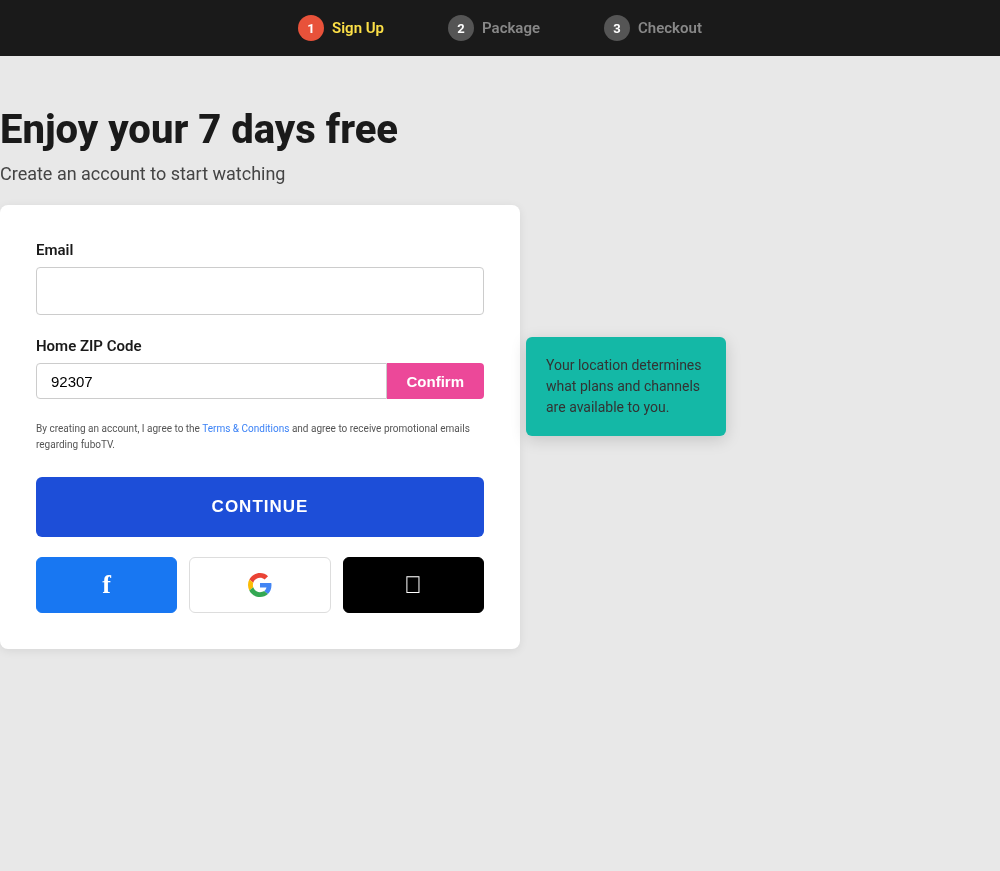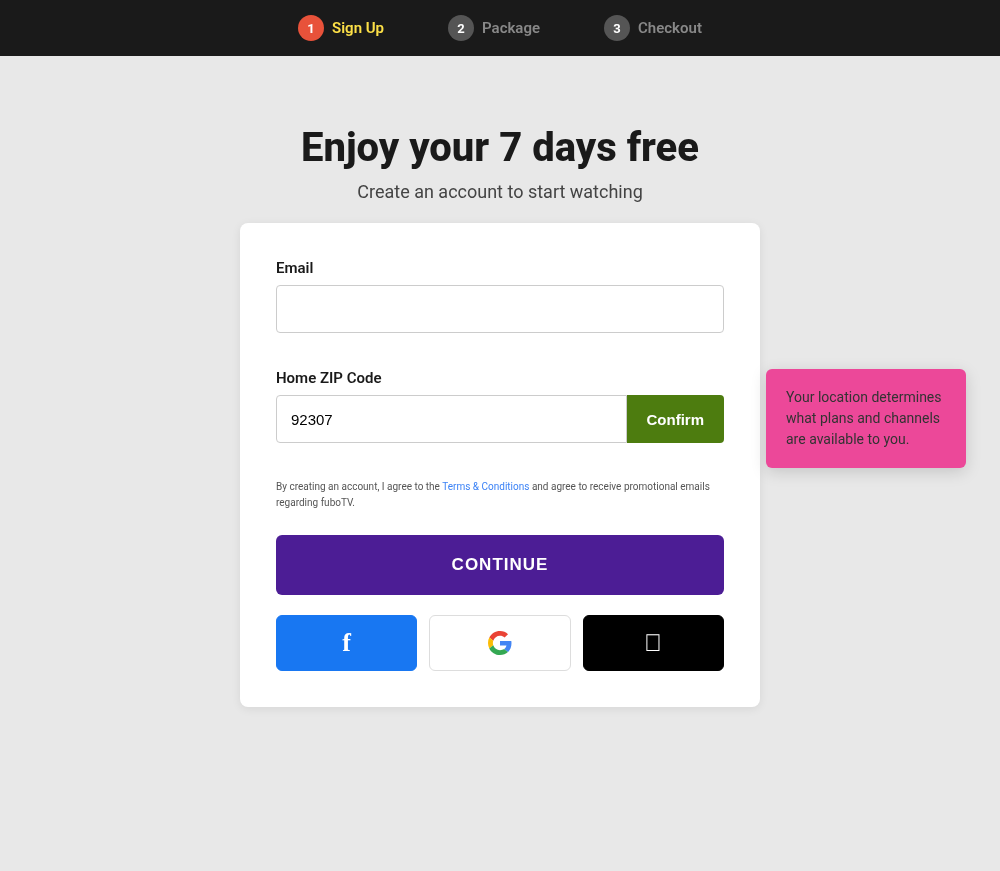--- a/index.html
+++ b/index.html
@@ -61,22 +61,22 @@
 
     .step-divider {
       color: #555;
       font-size: 14px;
     }
 
     
     .main-content {
       display: flex;
       flex-direction: column;
-      align-items: center;
-      padding-top: 68px;
+      align-items: flex-start;
+      padding-top: 50px;
     }
 
     .headline {
       font-size: 40px;
       font-weight: 800;
       color: #1a1a1a;
       margin-bottom: 10px;
     }
 
     .subheadline {
@@ -89,21 +89,21 @@
     .form-card {
       background-color: white;
       border-radius: 8px;
       padding: 36px 36px 36px 36px;
       width: 520px;
       box-shadow: 0 2px 10px rgba(0,0,0,0.08);
       position: relative;
     }
 
     .form-group {
-      margin-bottom: 36px;
+      margin-bottom: 22px;
     }
 
     .form-label {
       font-size: 15px;
       font-weight: 600;
       color: #1a1a1a;
       margin-bottom: 8px;
       display: block;
     }
 
@@ -119,46 +119,46 @@
 
     
     .zip-row {
       display: flex;
       align-items: stretch;
       position: relative;
     }
 
     .zip-input {
       flex: 1;
-      height: 48px;
+      height: 36px;
       border: 1.5px solid #ccc;
       border-radius: 4px 0 0 4px;
       padding: 0 14px;
       font-size: 15px;
       outline: none;
     }
 
     .confirm-btn {
-      background-color: #4d7c0f;
+      background-color: #ec4899;
       color: white;
       border: none;
       padding: 0 20px;
       font-size: 15px;
       font-weight: 600;
       cursor: pointer;
       border-radius: 0 4px 4px 0;
       white-space: nowrap;
     }
 
     
     .tooltip-box {
       position: absolute;
       left: 490px;
       top: 0;
-      background: #ec4899;
+      background: #14b8a6;
       border-radius: 6px;
       box-shadow: 0 4px 16px rgba(0,0,0,0.15);
       padding: 18px 20px;
       width: 200px;
       font-size: 14px;
       color: #333;
       line-height: 1.5;
     }
 
     
@@ -171,21 +171,21 @@
 
     .terms-link {
       color: #3b82f6;
       text-decoration: none;
     }
 
     
     .continue-btn {
       width: 100%;
       height: 60px;
-      background-color: #4c1d95;
+      background-color: #1d4ed8;
       color: white;
       border: none;
       border-radius: 6px;
       font-size: 17px;
       font-weight: 700;
       letter-spacing: 1px;
       cursor: pointer;
       margin-bottom: 20px;
     }
 

